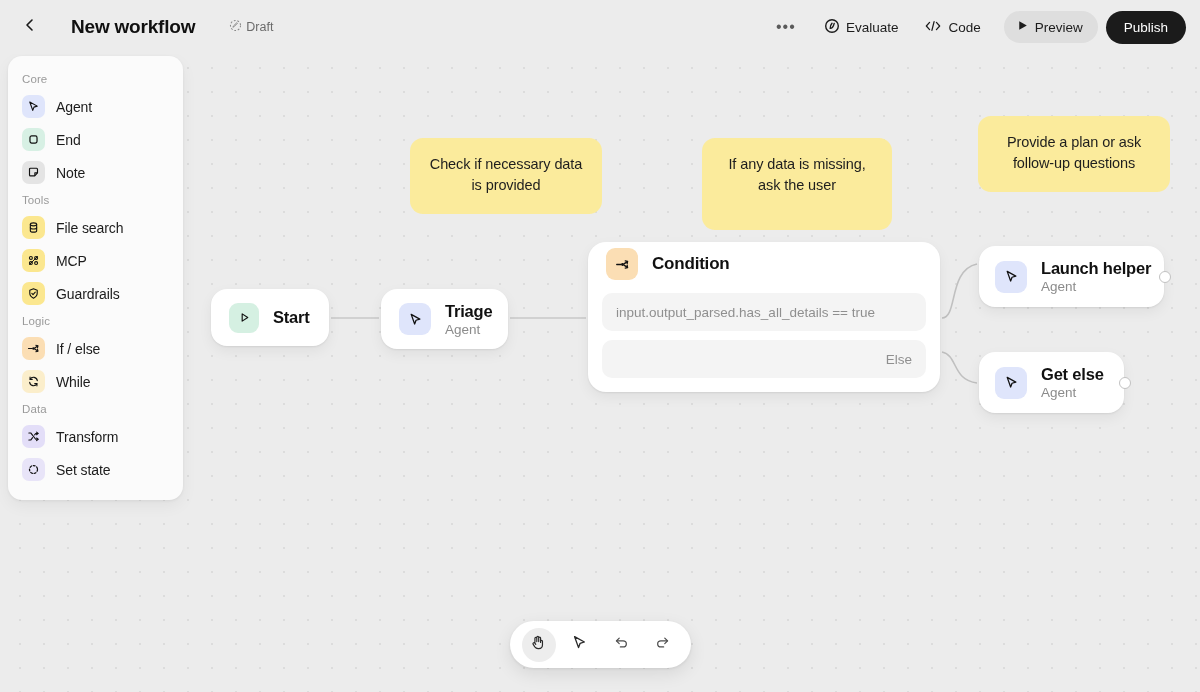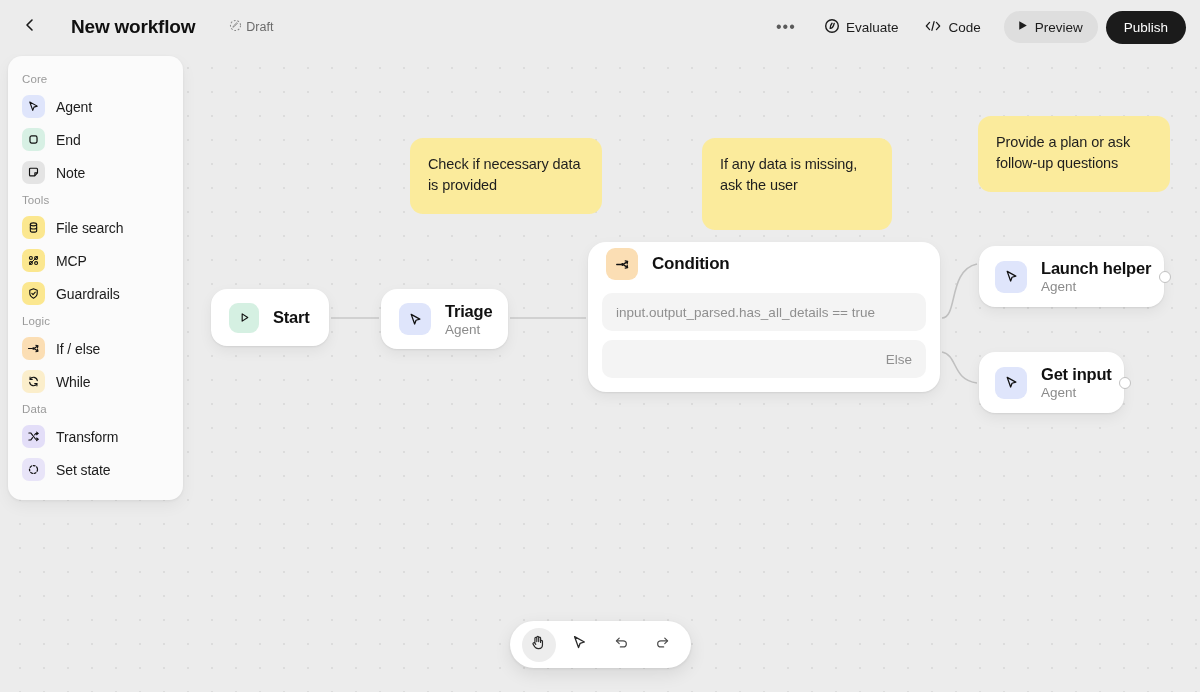--- a/index.html
+++ b/index.html
@@ -134,21 +134,21 @@
     font-size: 13.5px; color: #8f8f8f; cursor: text;
     overflow: hidden; white-space: nowrap;
   }
   #cond-branch-if { justify-content: flex-start; }
   #cond-branch-else { justify-content: flex-end; margin-top: 9px; }
 
   
   .sticky {
     position: absolute; background: #fbeb9c; border-radius: 13px;
     padding: 16px 18px; z-index: 15; cursor: grab;
-    font-size: 14.5px; line-height: 1.42; color: #1e1e1e; letter-spacing: -0.1px;
+    font-size: 14.5px; line-height: 1.42; color: #1e1e1e; letter-spacing: -0.1px; text-align: center;
   }
   #sticky-1 { left: 382px; top: 138px; width: 192px; height: 76px; margin-left: 28px; }
   #sticky-2 { left: 702px; top: 138px; width: 190px; height: 92px; }
   #sticky-3 { left: 978px; top: 116px; width: 192px; height: 76px; }
 
   
   #edges { position: absolute; left: 0; top: 0; width: 1200px; height: 692px;
            z-index: 10; pointer-events: none; }
 
   
@@ -426,21 +426,21 @@
   </div>
 
   <div class="node" id="node-get">
     <div class="node-row">
       <span class="node-ic" style="background:#dfe5fb">
         <svg width="15" height="15" viewBox="0 0 14 14" fill="none">
           <path d="M3 2.2l8 4.4-3.5 1.1-1.3 3.5z" stroke="#111" stroke-width="1.2" stroke-linejoin="round" fill="none"></path>
         </svg>
       </span>
       <span>
-        <div class="node-title">Get input</div>
+        <div class="node-title">Get else</div>
         <div class="node-sub">Agent</div>
       </span>
     </div>
     <div class="handle-out"></div>
   </div>
 
   <div id="toolbar">
     <div class="tool active">
       <span>
         <svg width="17" height="17" viewBox="0 0 18 18" fill="none">

